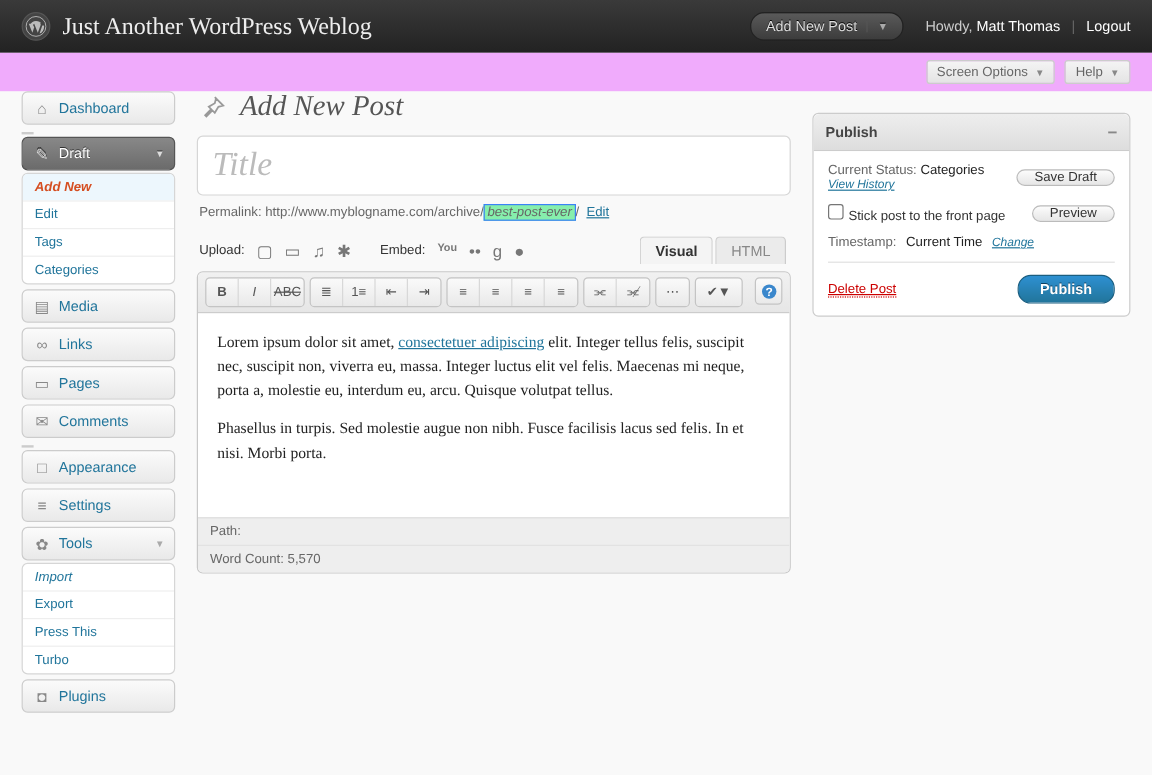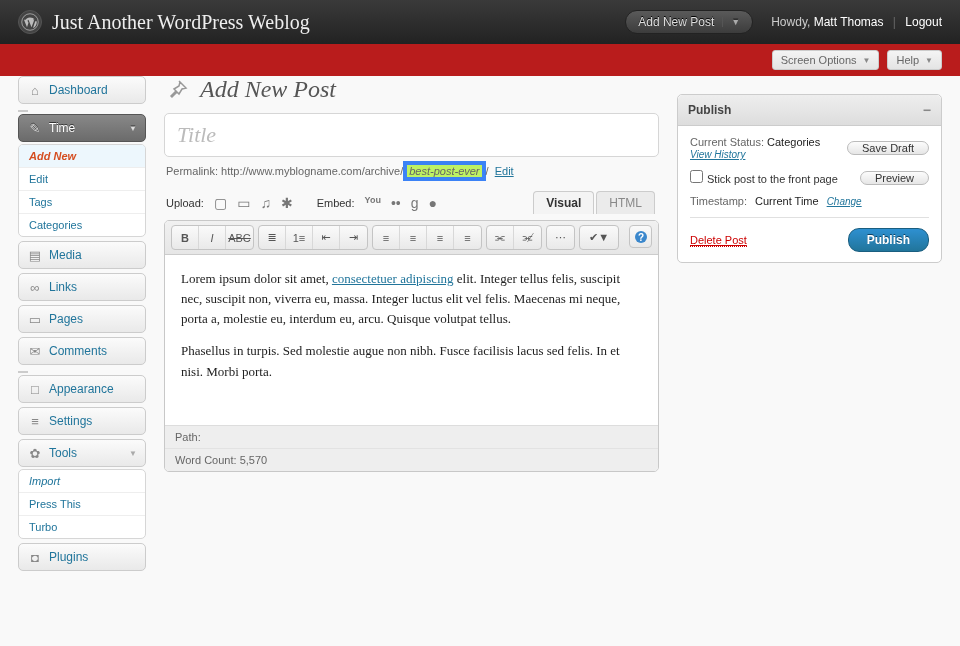--- a/index.html
+++ b/index.html
@@ -11,21 +11,21 @@
   .topbar .wp-logo svg { width:18px;height:18px; }
   .site-title { font-family: Georgia, serif; font-size:20px; color:#eee; }
   .topbar .spacer { flex:1; }
   .add-new-pill { background:linear-gradient(#5a5a5a,#3c3c3c); border:1px solid #222; border-radius:13px; padding:4px 12px; color:#ddd; display:flex; align-items:center; gap:8px; font-size:12px; text-shadow:0 -1px 0 #000; }
   .add-new-pill .caret { border-left:1px solid #555; padding-left:8px; font-size:9px; color:#aaa; }
   .topbar .howdy { margin-left:18px; color:#ccc; font-size:12px; }
   .topbar .howdy a { color:#fff; text-decoration:none; }
   .topbar .sep { color:#666; margin:0 6px; }
   
   
-  .util { display:flex; justify-content:flex-end; gap:8px; padding:6px 18px; background:#b91c1c; }
+  .util { display:flex; justify-content:flex-end; gap:8px; padding:6px 18px; background:#f0abfc; }
   .util .toggle { background:linear-gradient(#f4f4f4,#e4e4e4); border:1px solid #ccc; border-radius:3px; padding:3px 8px; font-size:11px; color:#666; display:flex; align-items:center; gap:6px; }
   .util .toggle .tri { font-size:8px; color:#888; }
 
   
   .wrap { display:flex; padding:0 18px 20px 18px; gap:18px; }
   
   
   .sidebar { width:128px; flex-shrink:0; }
   .menu-sep { height:6px; display:flex; align-items:center; }
   .menu-sep::before { content:""; width:10px; height:2px; background:#ccc; }
@@ -40,25 +40,25 @@
   ul.submenu li:first-child { border-top:none;font-style:italic; }
   ul.submenu li.current { background:#edf7fd; color:#d54e21; font-weight:bold; }
 
   
   .main { flex:1; display:flex; gap:18px; }
   .content { flex:1; min-width:0; }
   .page-heading { display:flex; align-items:center; gap:10px; margin-bottom:10px; }
   .page-heading .pin { width:26px; height:26px; display:flex; align-items:center; justify-content:center; color:#999; }
   .page-heading h2 { font-family:Georgia,serif; font-style:italic; font-weight:normal; font-size:24px; color:#555; }
   
-  .title-input { width:100%; border:1px solid #d6d6d6; border-radius:5px; background:#fff; padding:8px 12px; font-family:Georgia,serif; font-style:italic; font-size:22px; color:#bbb; }
+  .title-input { width:100%; border:1px solid #d6d6d6; border-radius:5px; background:#fff; padding:8px 12px; font-family:Georgia,serif; font-style:italic; font-size:28px; color:#bbb; }
   .title-input::placeholder { color:#bbb; }
   
   .permalink { font-size:11px; color:#666; margin:8px 2px; }
-  .permalink .slug { background:#bef264; border:4px solid #3b82f6; padding:0 2px; font-style:italic; }
+  .permalink .slug { background:#86efac; border:1px solid #3b82f6; padding:0 2px; font-style:italic; }
   .permalink a { color:#21759b; text-decoration:underline; }
   
   .upload-row { display:flex; align-items:center; gap:10px; margin:14px 2px 6px; font-size:11px; color:#333; }
   .upload-row .icons { display:flex; gap:10px; color:#666; }
   .upload-row .icons span { cursor:pointer; font-size:14px; color:#777; }
   .upload-row .spacer { flex:1; }
   .editor-tabs { display:flex; gap:2px; margin-right:2px; }
   .editor-tabs .tab { border:1px solid #ccc; border-bottom:none; background:#ebebeb; padding:4px 12px; border-radius:4px 4px 0 0; font-size:12px; color:#888; }
   .editor-tabs .tab.active { background:#f4f4f4; color:#333; font-weight:bold; }
   
@@ -133,21 +133,21 @@
 <div class="wrap">
 
   <div class="sidebar">
     <div class="menu-item">
         <span class="mi-icon">⌂</span>
         <span>Dashboard</span>
       </div>
     <div class="menu-sep"></div>
     <div class="menu-item active">
         <span class="mi-icon">✎</span>
-        <span>Time</span>
+        <span>Draft</span>
         <span class="arrow">▼</span>
       </div>
     <ul class="submenu">
       <li class="current">Add New</li>
       <li>Edit</li>
       <li>Tags</li>
       <li>Categories</li>
     </ul>
     <div class="menu-item">
         <span class="mi-icon">▤</span>
@@ -174,20 +174,21 @@
         <span class="mi-icon">≡</span>
         <span>Settings</span>
       </div>
     <div class="menu-item">
         <span class="mi-icon">✿</span>
         <span>Tools</span>
         <span class="arrow">▼</span>
       </div>
     <ul class="submenu">
       <li>Import</li>
+      <li>Export</li>
       <li>Press This</li>
       <li>Turbo</li>
     </ul>
     <div class="menu-item">
         <span class="mi-icon">◘</span>
         <span>Plugins</span>
       </div>
   </div>
 
   <div class="main">

